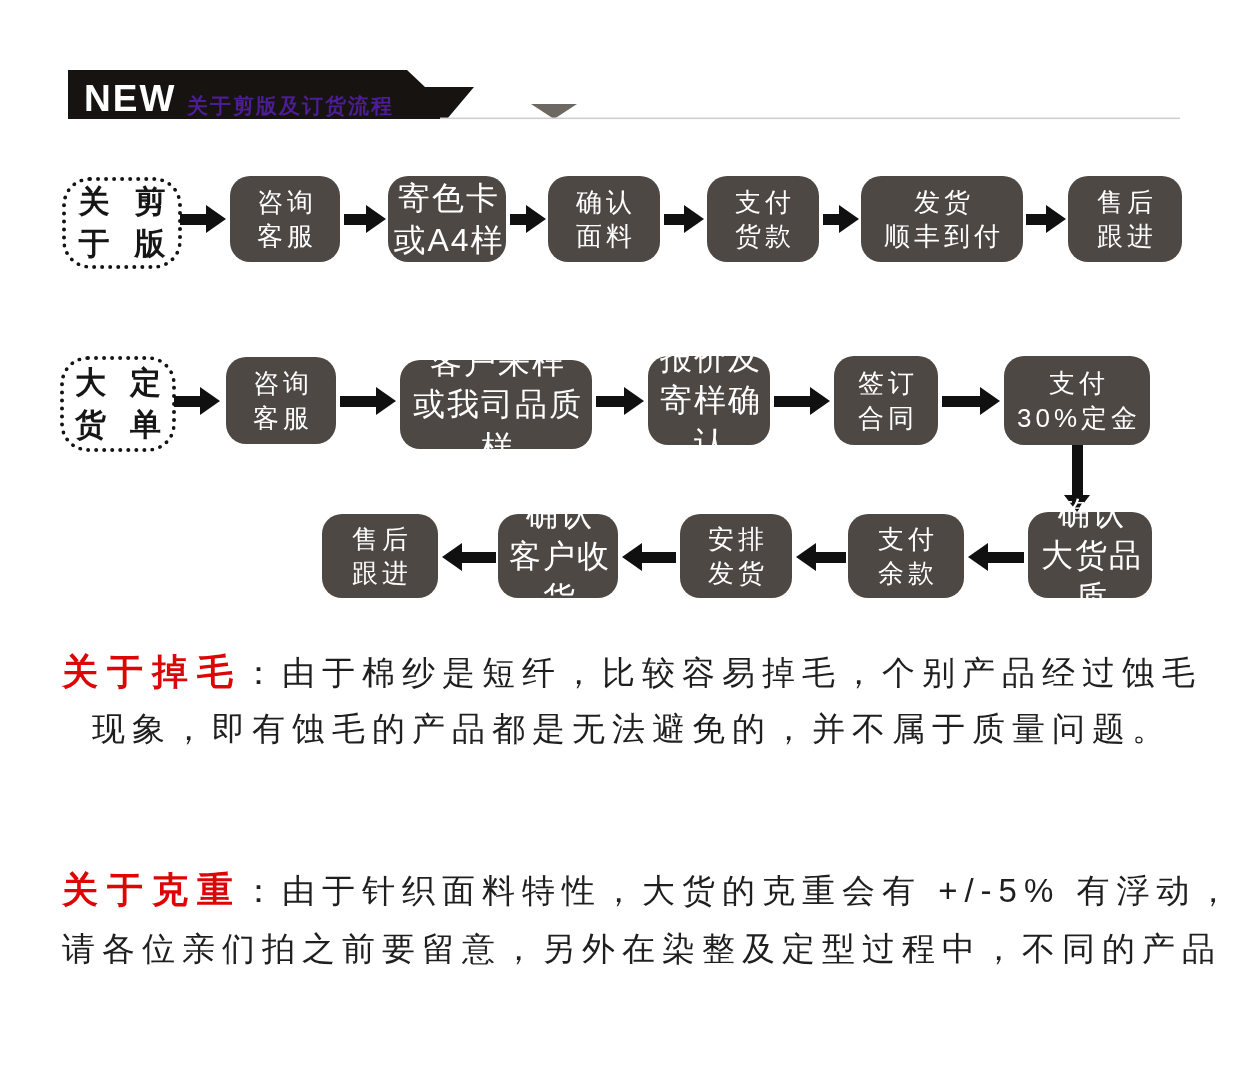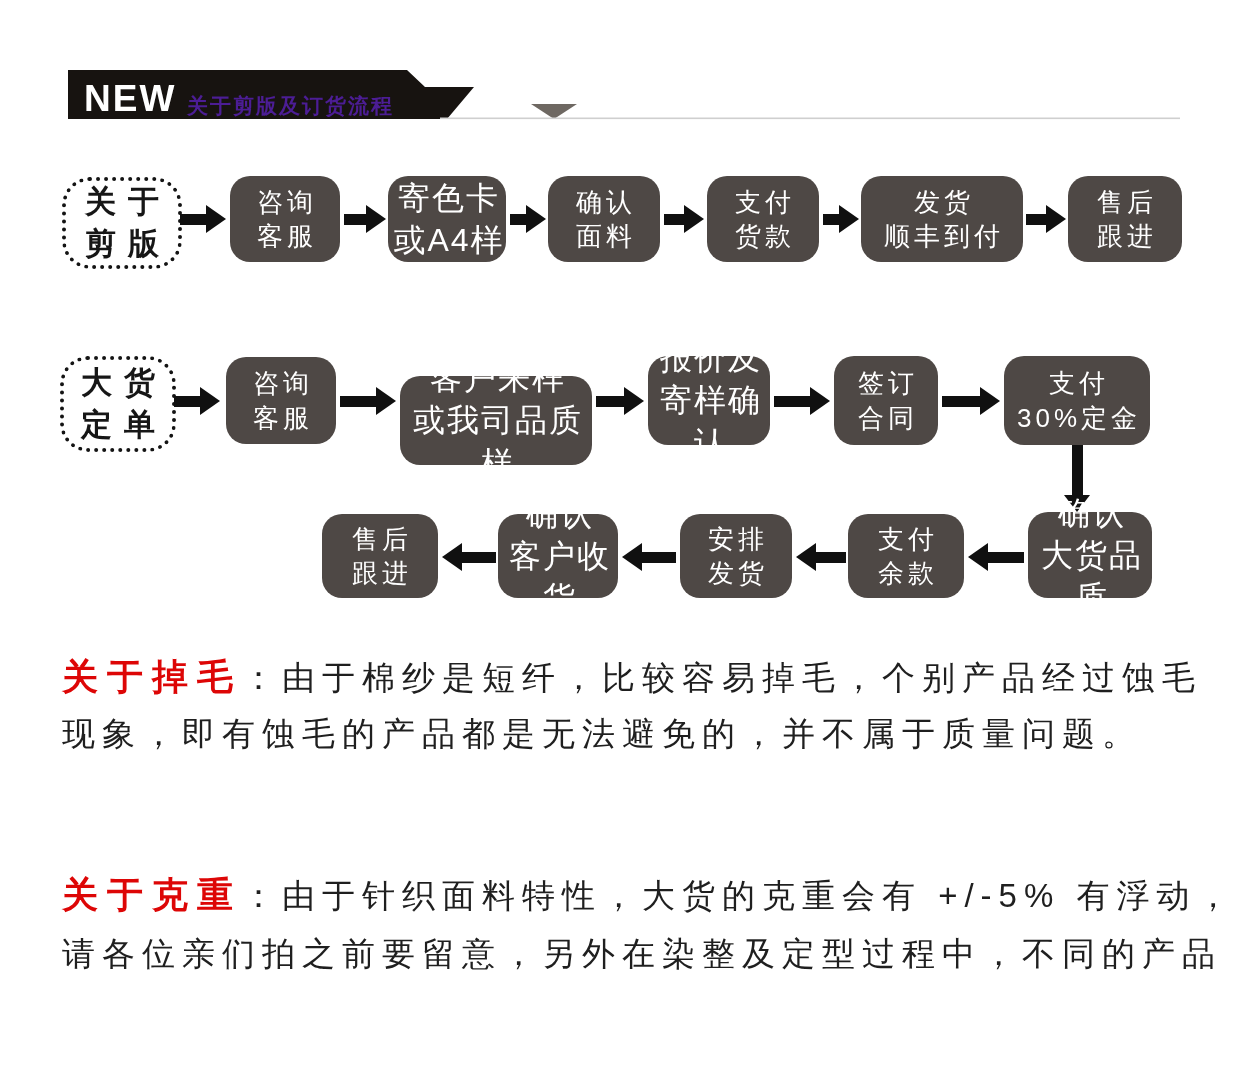--- a/index.html
+++ b/index.html
@@ -12,37 +12,37 @@
   .banner-title{position:absolute;left:187px;top:92px;color:#4c1d95;font-size:21px;font-weight:bold;letter-spacing:2px;}
 
   
   .fbox{position:absolute;background:#4e4845;border-radius:20px;color:#fff;
         display:flex;flex-direction:column;justify-content:center;align-items:center;
         font-weight:normal;font-size:26px;letter-spacing:4px;line-height:1.32;text-align:center;}
   .fbox.sm{font-size:32px;letter-spacing:2px;}
   .fl{display:block;padding-left:4px;}
 
   .dbox{position:absolute;background:#fff;border:4px dotted #141414;border-radius:28px;color:#161616;
-        display:flex;flex-direction:column;justify-content:center;align-items:center;
+        display:flex;justify-content:center;align-items:center;
         font-size:31px;font-weight:bold;letter-spacing:12px;line-height:1.35;text-align:center;}
   .dbox .fl{padding-left:12px;}
 
   
   .arr{position:absolute;display:flex;align-items:center;height:30px;}
   .arr i{display:block;}
   .shaft{flex:1;height:11px;background:#101010;}
   .head-r{width:0;height:0;border-top:14px solid transparent;border-bottom:14px solid transparent;border-left:20px solid #101010;}
   .head-l{width:0;height:0;border-top:14px solid transparent;border-bottom:14px solid transparent;border-right:20px solid #101010;}
   .arr-d{position:absolute;display:flex;flex-direction:column;align-items:center;}
   .shaft-v{width:11px;flex:1;background:#101010;}
   .head-d{width:0;height:0;border-left:13px solid transparent;border-right:13px solid transparent;border-top:17px solid #101010;}
 
   
   .note{position:absolute;left:62px;width:1140px;color:#1f1f1f;font-size:33px;letter-spacing:7px;}
-  .note-line{height:57px;line-height:50px;white-space:nowrap;}
+  .note-line{height:57px;line-height:40px;white-space:nowrap;text-align:center;}
   .note2 .note-line{height:59px;}
   .note-heading{color:#dd0606;font-size:36px;font-weight:bold;letter-spacing:9px;}
   .note-colon{font-size:33px;}
 </style>
 </head>
 <body>
 
 <div id="stage">
 
   <svg class="banner-svg" width="1240" height="130">
@@ -123,21 +123,21 @@
 
   <div class="fbox" style="left:226px;top:357px;width:110px;height:87px">
     <span class="fl">咨询</span>
     <span class="fl">客服</span>
   </div>
   <div class="arr" style="left:340px;top:386px;width:56px">
       <i class="shaft"></i>
       <i class="head-r"></i>
     </div>
 
-  <div class="fbox sm" style="left:400px;top:376px;width:192px;height:89px">
+  <div class="fbox sm" style="left:400px;top:360px;width:192px;height:89px">
     <span class="fl">客户来样</span>
     <span class="fl">或我司品质样</span>
   </div>
   <div class="arr" style="left:596px;top:386px;width:48px">
       <i class="shaft"></i>
       <i class="head-r"></i>
     </div>
 
   <div class="fbox sm" style="left:648px;top:356px;width:122px;height:89px">
     <span class="fl">报价及</span>

